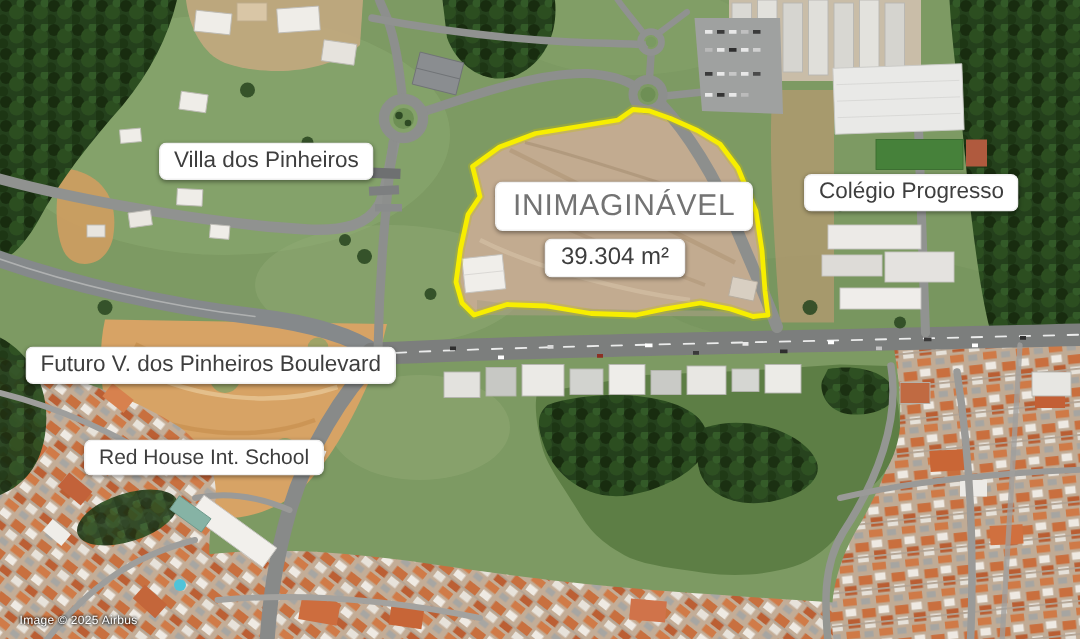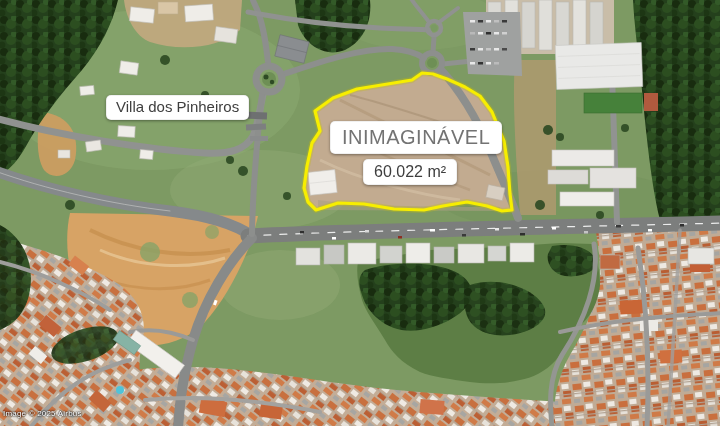--- a/index.html
+++ b/index.html
@@ -19,21 +19,21 @@
   #lbl-boulevard{left:17px;top:231px;}
   #lbl-school{left:56px;top:293px;font-size:14px;}
   #lbl-lotname{left:330px;top:121px;font-size:20px;padding:3px 11px;color:#737373;letter-spacing:.5px;}
   #lbl-lotarea{left:363px;top:159px;font-size:16px;padding:2px 10px;}
   .ge-logo{
     position:absolute;left:3px;top:378px;font-size:27px;
     color:rgba(255,255,255,.92);letter-spacing:.5px;
     text-shadow:0 0 5px rgba(0,0,0,.25);
   }
   .ge-attr{
-    position:absolute;left:3px;top:409px;font-size:8px;color:#fff;
+    position:absolute;left:13px;top:409px;font-size:8px;color:#fff;
     text-shadow:0 0 2px #000,0 0 2px #000;letter-spacing:.2px;
   }
 </style>
 </head>
 <body>
 
 <div class="stage">
 
 <svg viewBox="0 0 720 426" width="720" height="426" preserveAspectRatio="none" aria-hidden="true">
   <defs>
@@ -285,17 +285,20 @@
   </g>
 
   <g>
     <path d="M422,73 L433,74 L447,79 L465,87 L480,96 L492,112 L504,141 L508,167 L510,194 L512,210 L502,211 L487,206 L467,202 L443,206 L424,210 L394,209 L364,204 L338,203 L316,210 L308,202 L304,188 L307,166 L312,143 L320,131 L315,111 L333,98 L357,89 L412,80 Z" fill="none" stroke="#c8bf00" stroke-width="6" opacity=".3" stroke-linejoin="round"></path>
     <path d="M422,73 L433,74 L447,79 L465,87 L480,96 L492,112 L504,141 L508,167 L510,194 L512,210 L502,211 L487,206 L467,202 L443,206 L424,210 L394,209 L364,204 L338,203 L316,210 L308,202 L304,188 L307,166 L312,143 L320,131 L315,111 L333,98 L357,89 L412,80 Z" fill="none" stroke="#f7ee00" stroke-width="3.2" stroke-linejoin="round"></path>
   </g>
 </svg>
 
 <div class="map-label" id="lbl-villa">Villa dos Pinheiros</div>
 <div class="map-label" id="lbl-lotname">INIMAGINÁVEL</div>
-<div class="map-label" id="lbl-lotarea">60.022 m²</div>
+<div class="map-label" id="lbl-lotarea">39.304 m²</div>
+<div class="map-label" id="lbl-colegio">Colégio Progresso</div>
+<div class="map-label" id="lbl-boulevard">Futuro V. dos Pinheiros Boulevard</div>
+<div class="map-label" id="lbl-school">Red House Int. School</div>
 
 <div class="ge-attr">Image © 2025 Airbus</div>
 
 </div>
 
 </body></html>

